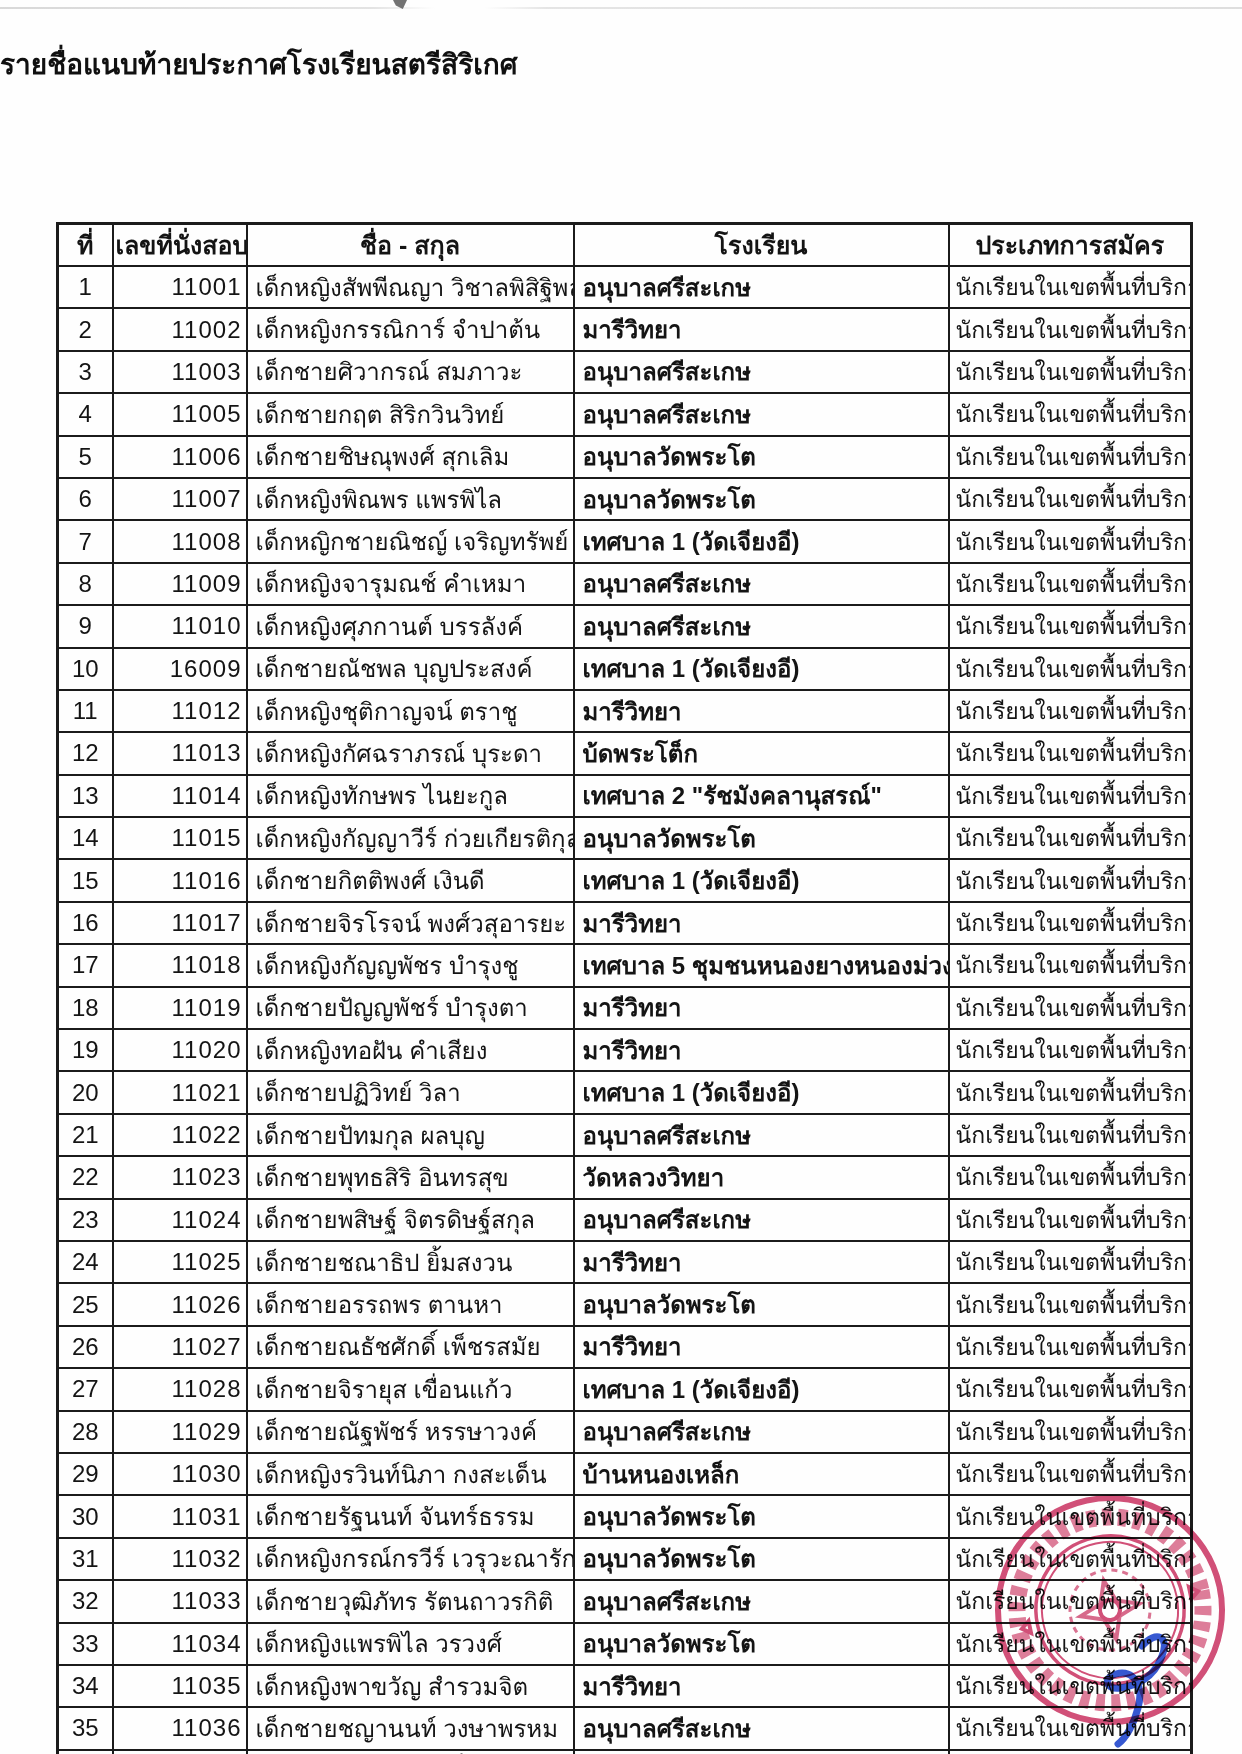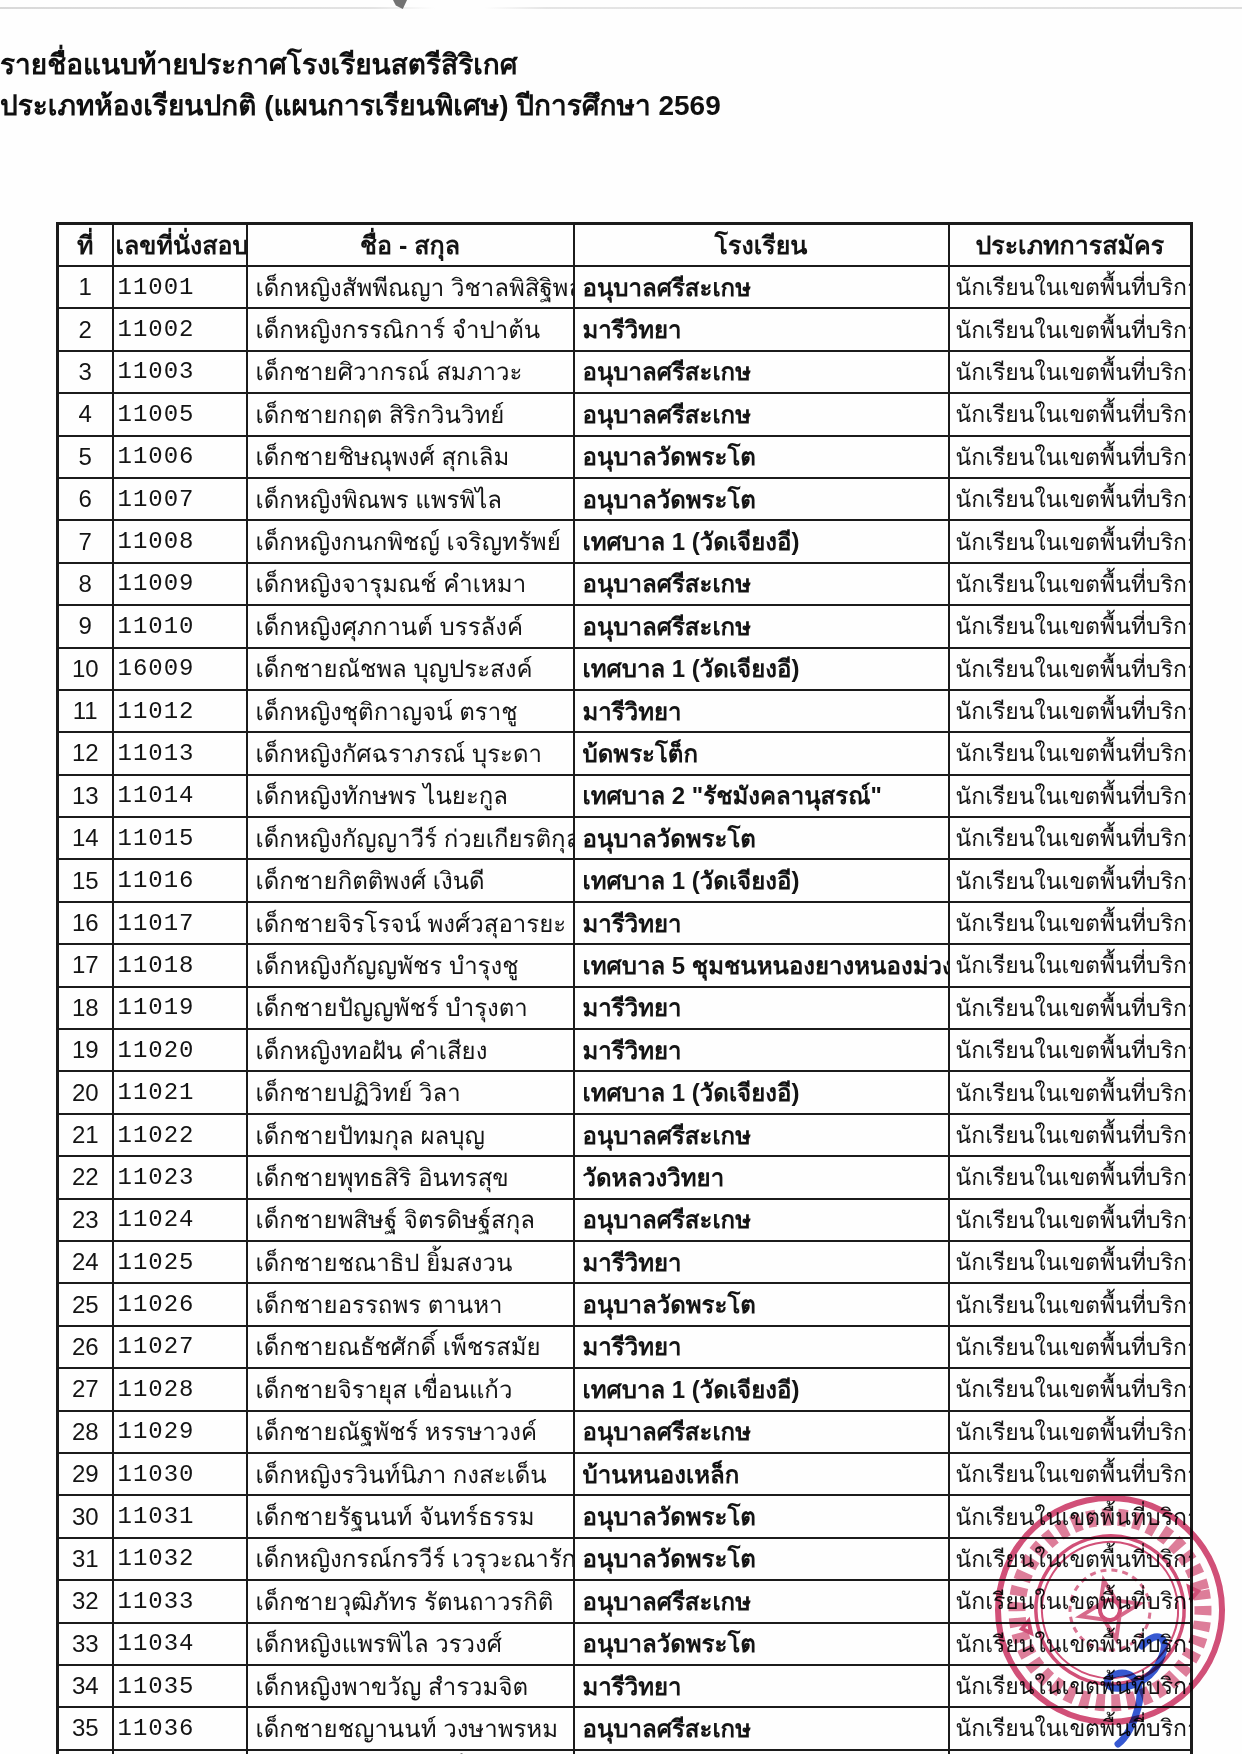--- a/index.html
+++ b/index.html
@@ -82,21 +82,21 @@
     overflow: hidden;
   }
   table.roster td {
     height: 40.4px;
     padding: 0 4px;
     white-space: nowrap;
     overflow: hidden;
     vertical-align: middle;
   }
   table.roster td.c0 { text-align: center; }
-  table.roster td.c1 { text-align: left; letter-spacing: 1px; font-family: Liberation Mono, monospace; }
+  table.roster td.c1 { text-align: right; letter-spacing: 1px; }
   table.roster td.c2 { text-align: left; padding-left: 8px; }
   table.roster td.c3 { text-align: left; padding-left: 8px; font-weight: bold; }
   table.roster td.c4 { text-align: left; padding-left: 6px; font-size: 23px; }
   col.w-no   { width: 55px; }
   col.w-seat { width: 134px; }
   col.w-name { width: 327px; }
   col.w-school { width: 375px; }
   col.w-type { width: 243px; }
   .stamp-wrap {
     position: absolute;
@@ -122,21 +122,20 @@
 </head>
 <body>
 
 <div class="page">
 
   <div class="scan-line"></div>
   <div class="scan-mark"></div>
 
   <div class="titles">
     <div class="title-line">รายชื่อแนบท้ายประกาศโรงเรียนสตรีสิริเกศ</div>
-    <div class="title-line">ประเภทห้องเรียนปกติ (แผนการเรียนพิเศษ) ปีการศึกษา 2569</div>
   </div>
 
   <table class="roster">
     <colgroup>
       <col class="w-no">
         <col class="w-seat">
         <col class="w-name">
         <col class="w-school">
         <col class="w-type">
     </colgroup>
@@ -188,21 +187,21 @@
         <tr>
           <td class="c0">6</td>
           <td class="c1">11007</td>
           <td class="c2">เด็กหญิงพิณพร  แพรพิไล</td>
           <td class="c3">อนุบาลวัดพระโต</td>
           <td class="c4">นักเรียนในเขตพื้นที่บริการ</td>
         </tr>
         <tr>
           <td class="c0">7</td>
           <td class="c1">11008</td>
-          <td class="c2">เด็กหญิงกนกพิชญ์  เจริญทรัพย์</td>
+          <td class="c2">เด็กหญิกชายณิชญ์  เจริญทรัพย์</td>
           <td class="c3">เทศบาล 1 (วัดเจียงอี)</td>
           <td class="c4">นักเรียนในเขตพื้นที่บริการ</td>
         </tr>
         <tr>
           <td class="c0">8</td>
           <td class="c1">11009</td>
           <td class="c2">เด็กหญิงจารุมณช์  คำเหมา</td>
           <td class="c3">อนุบาลศรีสะเกษ</td>
           <td class="c4">นักเรียนในเขตพื้นที่บริการ</td>
         </tr>

